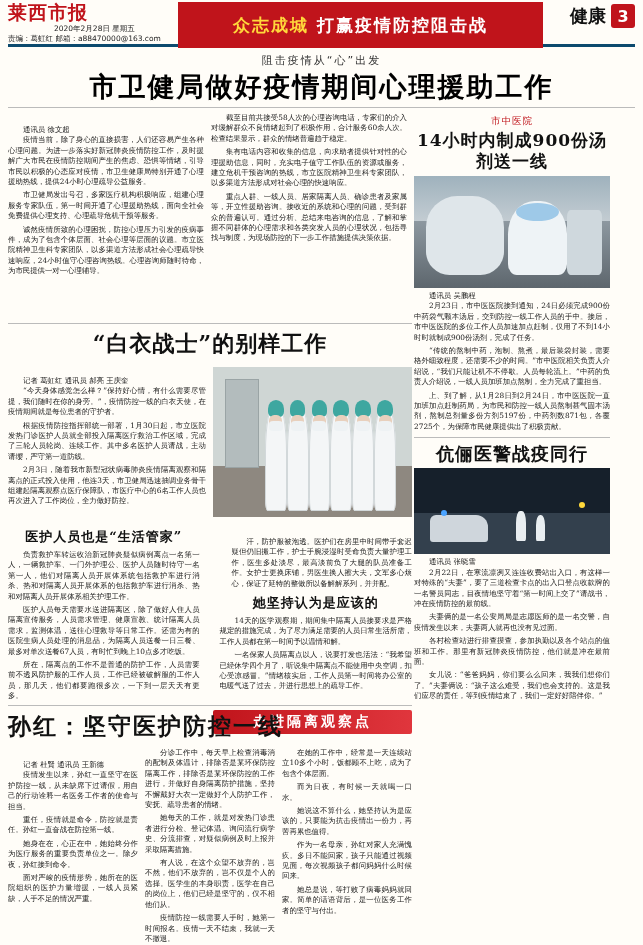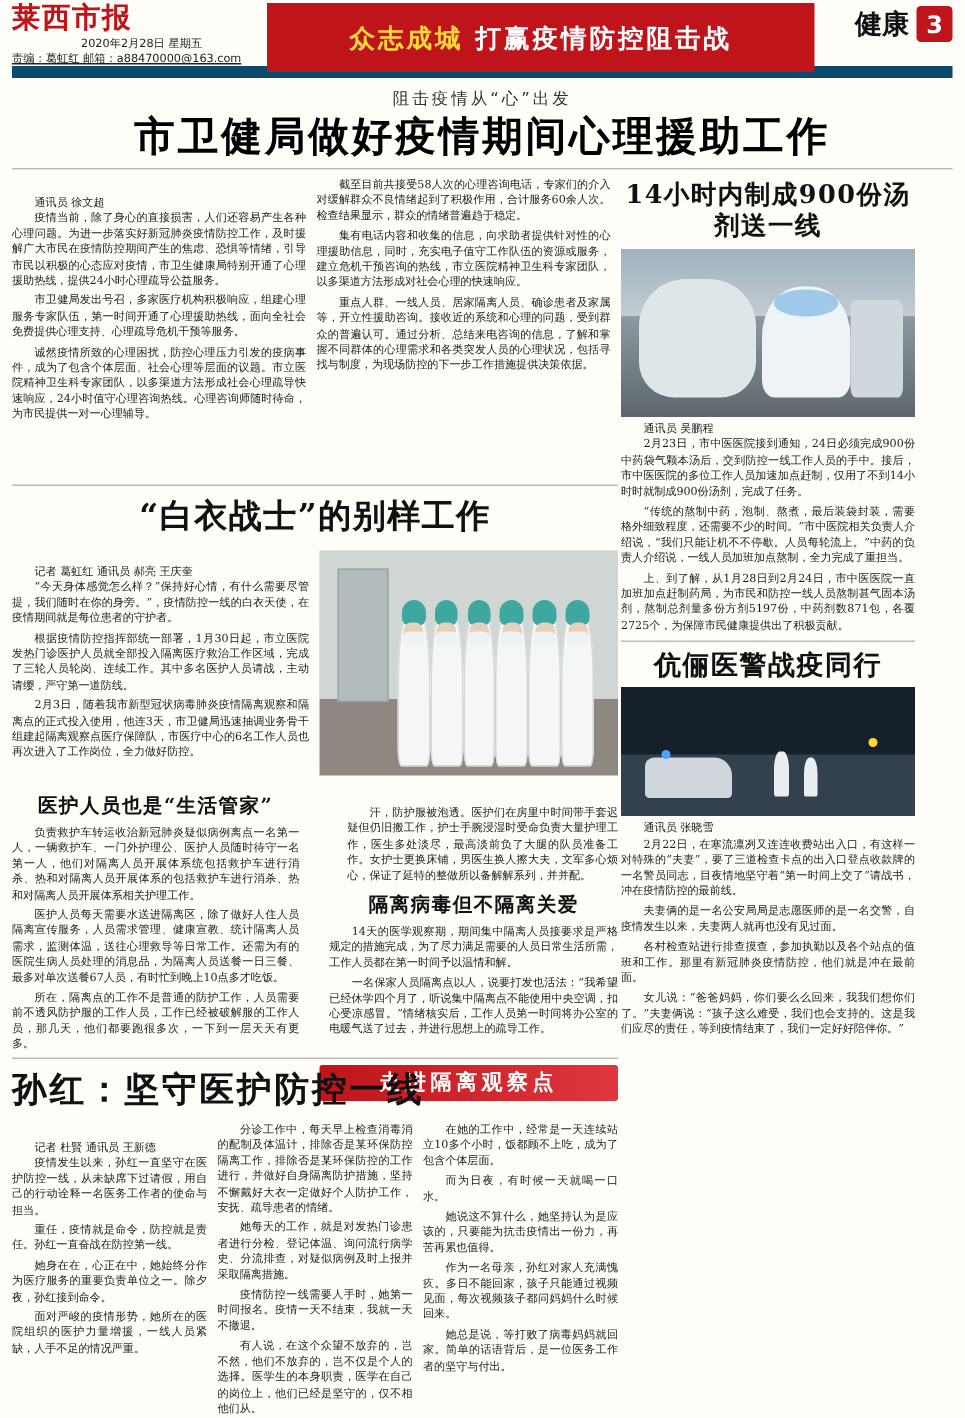--- a/index.html
+++ b/index.html
@@ -6,25 +6,25 @@
   body{
     width:643px;height:945px;
     background:#fffdf8;
     font-family:"DejaVu Sans","Liberation Sans",sans-serif;
     color:#111;
     overflow:hidden;
   }
   .page{position:relative;width:643px;height:945px;box-sizing:border-box;padding:0 8px;}
 
   
-  .masthead{position:relative;height:44px;border-bottom:8px solid #0c4a6e;display:flex;align-items:flex-start;}
+  .masthead{position:relative;height:44px;border-bottom:3px solid #0c4a6e;display:flex;align-items:flex-start;}
   .mh-left{width:170px;padding-top:2px;}
   .mh-logo{font-family:"DejaVu Serif","Liberation Serif",serif;font-weight:bold;font-size:19px;color:#c0141b;letter-spacing:1px;line-height:20px;}
   .mh-date{font-size:7.5px;color:#222;margin-top:2px;line-height:10px;margin-left:46px;}
-  .mh-contact{font-size:7.5px;color:#222;line-height:10px;text-decoration:underline;}
+  .mh-contact{font-size:7.5px;color:#222;line-height:10px;}
   .mh-banner{flex:1;background:#c0141b;height:46px;margin-top:2px;display:flex;align-items:center;justify-content:center;position:relative;}
   .mh-banner-text{color:#fff;font-family:"DejaVu Serif","Liberation Serif",serif;font-weight:bold;font-size:17px;letter-spacing:2px;}
   .mh-banner-text .yellow{color:#ffd83b;}
   .mh-right{width:92px;display:flex;align-items:center;justify-content:flex-end;padding-top:4px;}
   .mh-section{font-family:"DejaVu Serif","Liberation Serif",serif;font-weight:bold;font-size:18px;color:#111;margin-right:5px;}
   .mh-pageno{width:24px;height:24px;background:#c0141b;color:#fff;border-radius:3px;font-weight:bold;font-size:16px;display:flex;align-items:center;justify-content:center;}
 
   
   .head-block{text-align:center;padding:6px 0 4px;border-bottom:1px solid #bbb;}
   .kicker{font-size:11px;color:#333;letter-spacing:2px;}
@@ -112,20 +112,21 @@
 
     <div class="col">
       <div class="para">截至目前共接受58人次的心理咨询电话，专家们的介入对缓解群众不良情绪起到了积极作用，合计服务60余人次。检查结果显示，群众的情绪普遍趋于稳定。</div>
       <div class="para">集有电话内容和收集的信息，向求助者提供针对性的心理援助信息，同时，充实电子值守工作队伍的资源或服务，建立危机干预咨询的热线，市立医院精神卫生科专家团队，以多渠道方法形成对社会心理的快速响应。</div>
       <div class="para">重点人群、一线人员、居家隔离人员、确诊患者及家属等，开立性援助咨询。接收近的系统和心理的问题，受到群众的普遍认可。通过分析、总结来电咨询的信息，了解和掌握不同群体的心理需求和各类突发人员的心理状况，包括寻找与制度，为现场防控的下一步工作措施提供决策依据。</div>
       <div class="para"></div>
     </div>
 
     <div class="col-right">
 
+      <div class="box-sub">市中医院</div>
       <div class="box-title box-h1">14小时内制成900份汤剂送一线</div>
 
       <div class="photo" style="height:112px;">
         <div class="sky"></div>
         <div class="ground" style="background:linear-gradient(#8d98a0,#5d666d)"></div>
         <div class="blob" style="left:6%;top:18%;width:40%;height:70%;background:#dfe6ea;"></div>
         <div class="blob" style="left:48%;top:22%;width:30%;height:66%;background:#eef3f6;border-radius:45% 45% 15% 15%;"></div>
         <div class="blob" style="left:52%;top:24%;width:22%;height:16%;background:#9ec9e8;border-radius:50%;"></div>
         <div class="blob" style="left:78%;top:30%;width:18%;height:58%;background:#cfd8dd;border-radius:10%;"></div>
       </div>
@@ -208,21 +209,21 @@
 
     <div style="display:flex;gap:20px;margin-top:2px;">
       <div style="width:198px;">
         <div class="sub-title">医护人员也是“生活管家”</div>
         <div class="para">负责救护车转运收治新冠肺炎疑似病例离点一名第一人，一辆救护车、一门外护理公、医护人员随时待守一名第一人，他们对隔离人员开展体系统包括救护车进行消杀、热和对隔离人员开展体系的包括救护车进行消杀、热和对隔离人员开展体系相关护理工作。</div>
         <div class="para">医护人员每天需要水送进隔离区，除了做好人住人员隔离宣传服务，人员需求管理、健康宣教、统计隔离人员需求，监测体温，送往心理救导等日常工作。还需为有的医院生病人员处理的消息品，为隔离人员送餐一日三餐、最多对单次送餐67人员，有时忙到晚上10点多才吃饭。</div>
         <div class="para">所在，隔离点的工作不是普通的防护工作，人员需要前不透风防护服的工作人员，工作已经被破解服的工作人员，那几天，他们都要跑很多次，一下到一层天天有更多。</div>
       </div>
       <div style="width:199px;">
         <div class="para" style="margin-top:14px;margin-left:12px;">汗，防护服被泡透。医护们在房里中时间带手套迟疑但仍旧搬工作，护士手腕浸湿时受命负责大量护理工作，医生多处淡尽，最高淡前负了大腿的队员准备工作。女护士更换床铺，男医生换人擦大夫，文军多心烦心，保证了延特的整做所以备解解系列，并并配。</div>
-        <div class="sub-title">隔离病毒但不隔离关爱</div>
+        <div class="sub-title">她坚持认为是应该的</div>
         <div class="para">14天的医学观察期，期间集中隔离人员接要求是严格规定的措施完成，为了尽力满足需要的人员日常生活所需，工作人员都在第一时间予以温情和解。</div>
         <div class="para">一名保家人员隔离点以人，说要打发也活法：“我希望已经休学四个月了，听说集中隔离点不能使用中央空调，扣心受凉感冒。”情绪核实后，工作人员第一时间将办公室的电暖气送了过去，并进行思想上的疏导工作。</div>
       </div>
     </div>
 
     <div style="display:flex;gap:7px;">
       <div style="width:198px;"></div>
       <div style="width:199px;">
         <div class="banner-strip">
           <span>走进隔离观察点</span>
@@ -238,22 +239,22 @@
       <div style="width:131px;">
         <div class="byline">记者 杜賢 通讯员 王新德</div>
         <div class="para">疫情发生以来，孙红一直坚守在医护防控一线，从未缺席下过请假，用自己的行动诠释一名医务工作者的使命与担当。</div>
         <div class="para">重任，疫情就是命令，防控就是责任。孙红一直奋战在防控第一线。</div>
         <div class="para">她身在在，心正在中，她始终分作为医疗服务的重要负责单位之一。除夕夜，孙红接到命令。</div>
         <div class="para">面对严峻的疫情形势，她所在的医院组织的医护力量增援，一线人员紧缺，人手不足的情况严重。</div>
       </div>
       <div style="width:131px;">
         <div class="para">分诊工作中，每天早上检查消毒消的配制及体温计，排除否是某环保防控隔离工作，排除否是某环保防控的工作进行，并做好自身隔离防护措施，坚持不懈戴好大衣一定做好个人防护工作，安抚、疏导患者的情绪。</div>
         <div class="para">她每天的工作，就是对发热门诊患者进行分检、登记体温、询问流行病学史、分流排查，对疑似病例及时上报并采取隔离措施。</div>
+        <div class="para">有人说，在这个众望不放弃的，岂不然，他们不放弃的，岂不仅是个人的选择。医学生的本身职责，医学在自己的岗位上，他们已经是坚守的，仅不相他们从。</div>
         <div class="para">疫情防控一线需要人手时，她第一时间报名。疫情一天不结束，我就一天不撤退。</div>
-        <div class="para">有人说，在这个众望不放弃的，岂不然，他们不放弃的，岂不仅是个人的选择。医学生的本身职责，医学在自己的岗位上，他们已经是坚守的，仅不相他们从。</div>
       </div>
       <div style="width:131px;">
         <div class="para">在她的工作中，经常是一天连续站立10多个小时，饭都顾不上吃，成为了包含个体层面。</div>
         <div class="para">而为日夜，有时候一天就喝一口水。</div>
         <div class="para">她说这不算什么，她坚持认为是应该的，只要能为抗击疫情出一份力，再苦再累也值得。</div>
         <div class="para">作为一名母亲，孙红对家人充满愧疚。多日不能回家，孩子只能通过视频见面，每次视频孩子都问妈妈什么时候回来。</div>
         <div class="para">她总是说，等打败了病毒妈妈就回家。简单的话语背后，是一位医务工作者的坚守与付出。</div>
       </div>
     </div>
   </div>

